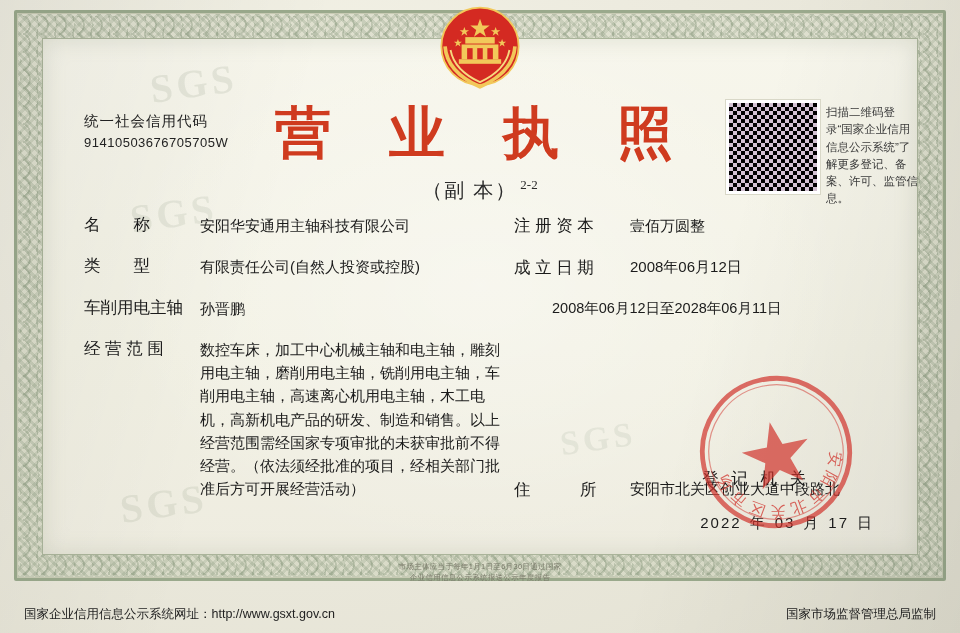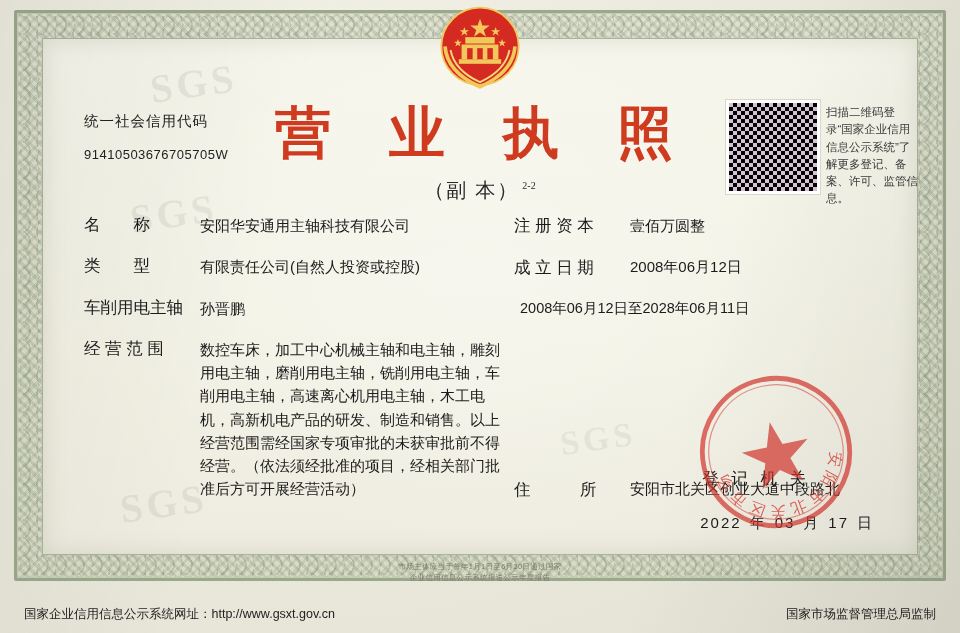--- a/index.html
+++ b/index.html
@@ -102,41 +102,41 @@
     line-height: 1.05;
   }
   .title-sub {
     margin-top: 14px;
     font-family: "Liberation Serif", serif;
     font-size: 20px;
     color: #2a2a2a;
     letter-spacing: 2px;
   }
   .title-sub .code {
-    font-size: 10px;
+    font-size: 13px;
     vertical-align: super;
     letter-spacing: 0;
     margin-left: 3px;
   }
 
   
   .credit {
     position: absolute;
     left: 84px;
     top: 112px;
     z-index: 5;
   }
   .credit-label {
     font-size: 14.5px;
     color: #222;
     letter-spacing: 1px;
     white-space: nowrap;
   }
   .credit-value {
-    margin-top: 16px;
+    margin-top: 4px;
     font-size: 13px;
     color: #222;
     letter-spacing: .5px;
     font-family: "Liberation Sans", sans-serif;
   }
 
   
   .qr-wrap {
     position: absolute;
     right: 140px;
@@ -193,21 +193,21 @@
     white-space: nowrap;
     flex: none;
   }
   .lbl.w5 { width: 110px; letter-spacing: 0px; }
   .val {
     font-size: 15px;
     color: #1b1b1b;
     line-height: 1.55;
     padding-left: 6px;
   }
-  .val.small { font-size: 14.5px; }
+  .val.small { font-size: 14.5px; margin-left: 32px; }
   .scope {
     width: 300px;
   }
   .addr { width: 250px; }
 
   
   .registry {
     position: absolute;
     right: 150px;
     top: 468px;

